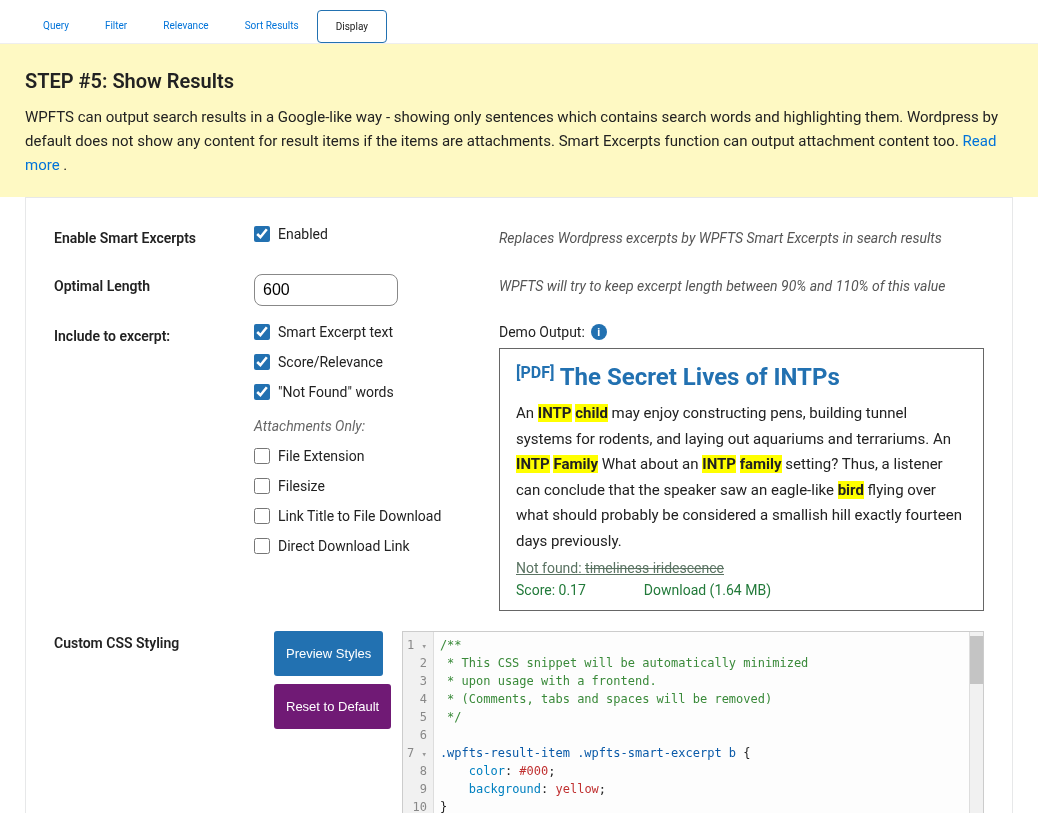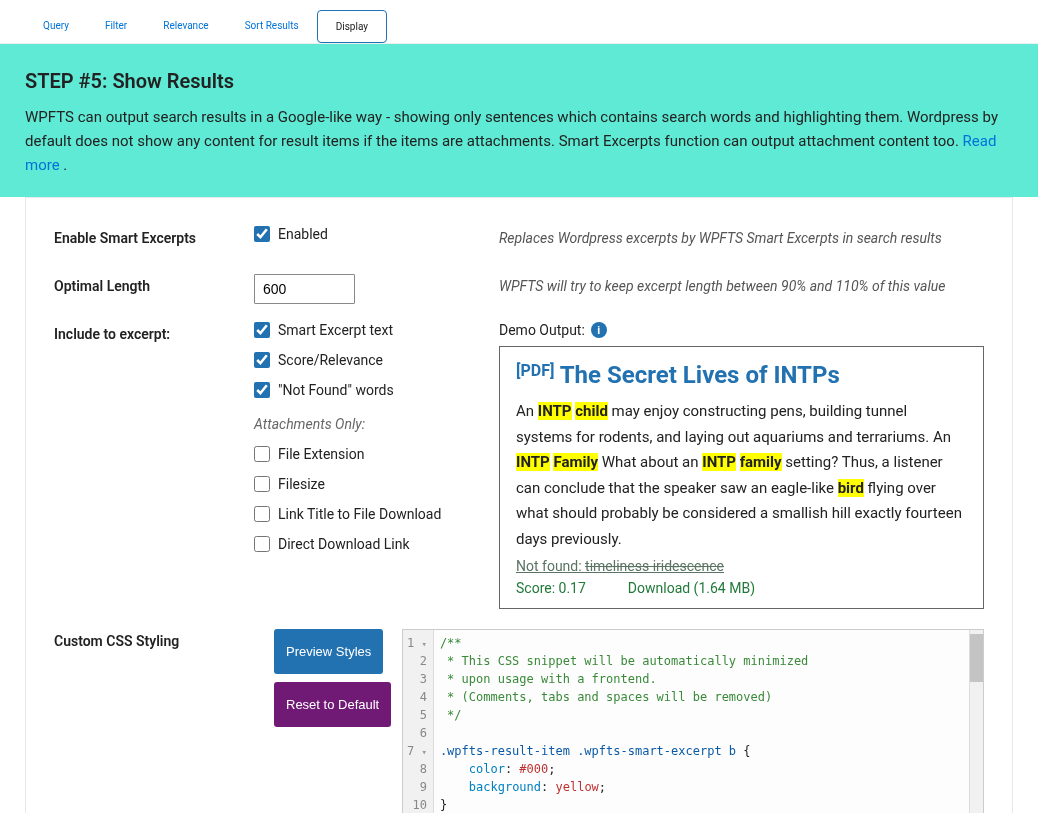--- a/index.html
+++ b/index.html
@@ -1,45 +1,45 @@
 <!DOCTYPE html>
 <html><head>
 <meta charset="utf-8">
 <style>
 * { box-sizing: border-box; margin: 0; padding: 0; }
 body { font-family: -apple-system, BlinkMacSystemFont, "Segoe UI", Roboto, sans-serif; color: #222; background: #fff; font-size: 14px; }
 .tabs { display: flex; padding: 10px 25px 0; gap: 0; border-bottom: 1px solid #eee; }
 .tab { padding: 10px 18px; color: #0073d9; cursor: pointer; font-size: 10px; }
 .tab.active { border: 1px solid #2271b1; border-radius: 4px; color: #222; }
-.intro { padding: 25px 25px 20px; background: #5eead4; }
+.intro { padding: 25px 25px 20px; background: #fef9c3; }
 .intro h2 { font-size: 20px; font-weight: 600; margin-bottom: 12px; }
 .intro p { font-size: 15px; line-height: 1.6; }
 .intro a { color: #0073d9; text-decoration: none; }
 .panel { margin: 0 25px; background: #fff; border: 1px solid #e7e8e9; padding: 28px; }
 .row { display: flex; margin-bottom: 18px; align-items: flex-start; }
 .label-col { width: 200px; font-weight: 600; font-size: 14px; padding-top: 4px; }
 .control-col { width: 245px; }
 .desc-col { flex: 1; font-style: italic; color: #555; padding-top: 4px; }
 .check-line { display: flex; align-items: flex-start; margin-bottom: 14px; }
 .check-line input[type="checkbox"] { width: 16px; height: 16px; margin-right: 8px; accent-color: #2271b1; }
 .check-line span { font-size: 14px; }
-.number-input { width: 101px; padding: 6px 8px; border: 1px solid #888; border-radius: 1px; font-size: 14px; }
+.number-input { width: 144px; padding: 6px 8px; border: 1px solid #888; border-radius: 8px; font-size: 16px; }
 .subhead { font-style: italic; color: #666; margin: 18px 0 14px; font-size: 14px; }
 .demo-block { flex: 1; }
 .demo-label { font-size: 14px; margin-bottom: 8px; display: flex; align-items: center; }
 .info-icon { display: inline-flex; align-items: center; justify-content: center; width: 16px; height: 16px; border-radius: 50%; background: #2271b1; color: #fff; font-size: 11px; font-weight: bold; margin-left: 6px; }
 .demo-output { border: 1px solid #666; padding: 14px 16px 12px; }
 .demo-title { font-size: 24px; font-weight: 700; margin-bottom: 10px; }
 .demo-title .pdf { color: #2271b1; font-size: 16px; vertical-align: top; }
 .demo-title .link { color: #2271b1; }
 .demo-text { font-size: 15px; line-height: 1.7; }
 .hl { background: #ffff00; font-weight: bold; }
 .notfound { color: #5a7362; font-size: 14px; margin-top: 6px; text-decoration: underline; }
 .notfound .strike { text-decoration: line-through; }
-.score-line { display: flex; gap: 42px; margin-top: 6px; color: #227a3a; font-size: 14px; }
+.score-line { display: flex; gap: 58px; margin-top: 6px; color: #227a3a; font-size: 14px; }
 .btn { display: inline-block; padding: 15px 12px; border-radius: 3px; border: none; cursor: pointer; font-size: 13px; margin-bottom: 8px; margin-left: 20px; }
 .btn-primary { background: #2271b1; color: #fff; }
 .btn-secondary { background: #701a75; color: #fff; }
 .css-editor { flex: 1; display: flex; border: 1px solid #ccc; position: relative; }
 .gutter { background: #f1f1f1; color: #888; text-align: right; padding: 4px 6px 4px 4px; font-family: monospace; font-size: 12px; line-height: 1.5; border-right: 1px solid #ddd; }
 .gutter .fold { color: #999; font-size: 9px; }
 .code { flex: 1; background: #fdfdfd; padding: 4px 6px; font-family: monospace; font-size: 12px; line-height: 1.5; white-space: pre; }
 .code .c { color: #3a8a3a; }
 .code .s { color: #0a5aa8; }
 .code .p { color: #0080c0; }

